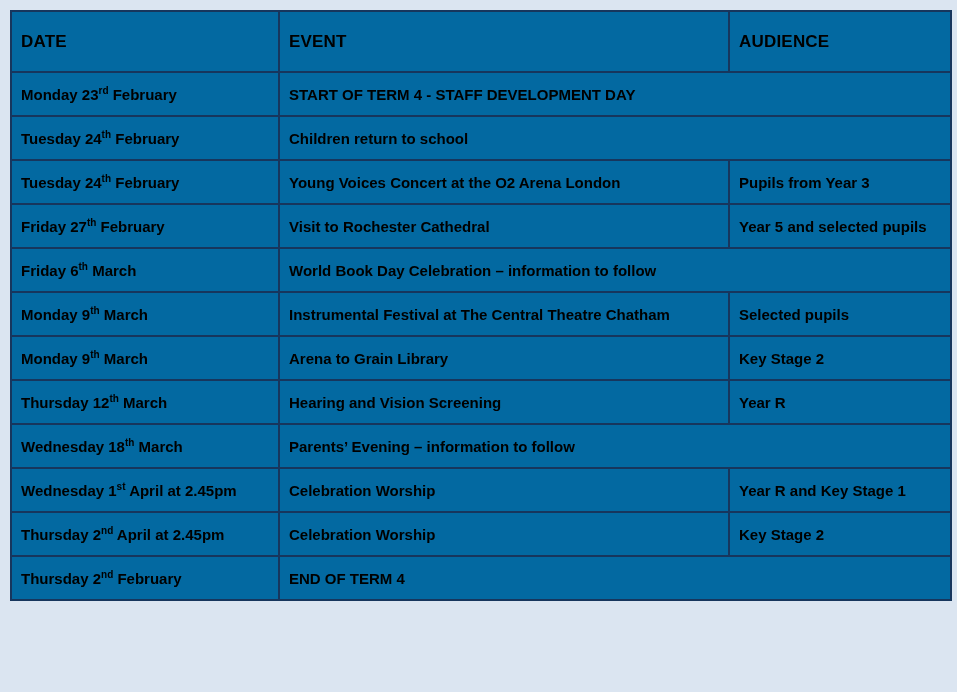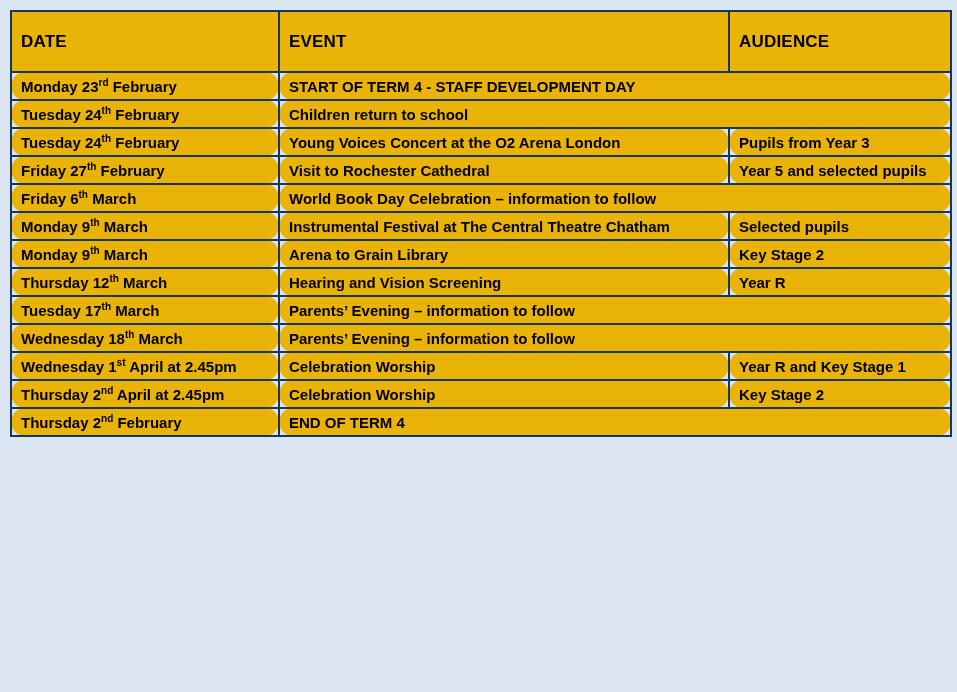--- a/index.html
+++ b/index.html
@@ -20,38 +20,37 @@
   table.term-table {
     border-collapse: collapse;
     table-layout: fixed;
     width: 940px;
   }
   col.col-date { width: 268px; }
   col.col-event { width: 450px; }
   col.col-audience { width: 222px; }
   .cell {
     border: 2px solid #17365d;
-    background: #eab308;
+    background: #0369a1;
     color: #000000;
     font-weight: bold;
     text-align: left;
     vertical-align: middle;
     padding: 0 8px 0 9px;
     white-space: nowrap;
     overflow: hidden;
   }
   thead .cell {
     height: 61px;
     font-size: 17px;
     letter-spacing: 0.2px;
   }
   tbody .cell {
-    height: 28px;
+    height: 44px;
     font-size: 15px;
-    border-radius: 21px;
   }
   sup {
     font-size: 10px;
     line-height: 0;
   }
 </style>
 </head>
 <body>
 
 <div class="page">
@@ -100,24 +99,20 @@
           <td class="cell"><span>Monday 9</span><sup>th</sup><span> March</span></td>
           <td class="cell">Arena to Grain Library</td>
           <td class="cell">Key Stage 2</td>
         </tr>
         <tr>
           <td class="cell"><span>Thursday 12</span><sup>th</sup><span> March</span></td>
           <td class="cell">Hearing and Vision Screening</td>
           <td class="cell">Year R</td>
         </tr>
         <tr>
-          <td class="cell"><span>Tuesday 17</span><sup>th</sup><span> March</span></td>
-          <td class="cell" colspan="2">Parents’ Evening – information to follow</td>
-        </tr>
-        <tr>
           <td class="cell"><span>Wednesday 18</span><sup>th</sup><span> March</span></td>
           <td class="cell" colspan="2">Parents’ Evening – information to follow</td>
         </tr>
         <tr>
           <td class="cell"><span>Wednesday 1</span><sup>st</sup><span> April at 2.45pm</span></td>
           <td class="cell">Celebration Worship</td>
           <td class="cell">Year R and Key Stage 1</td>
         </tr>
         <tr>
           <td class="cell"><span>Thursday 2</span><sup>nd</sup><span> April at 2.45pm</span></td>

